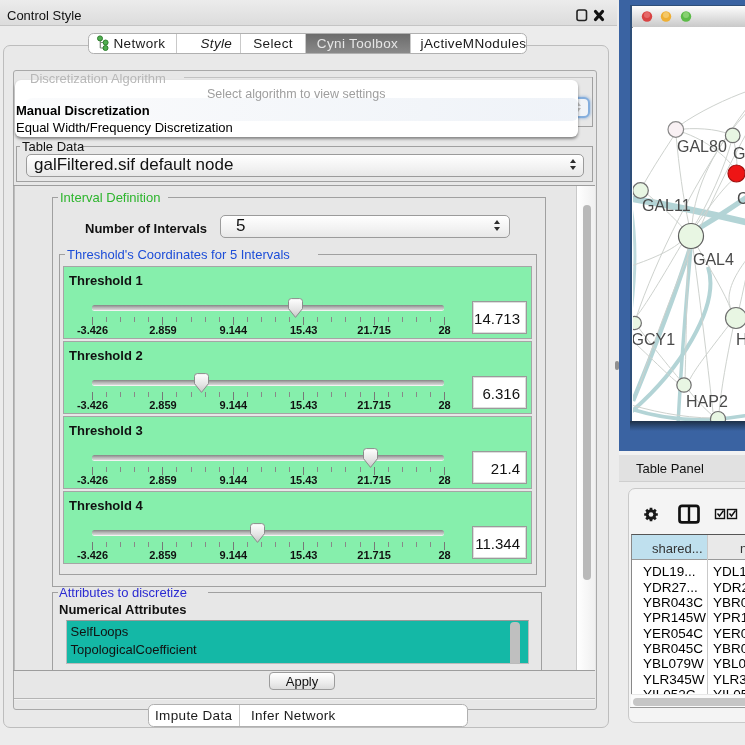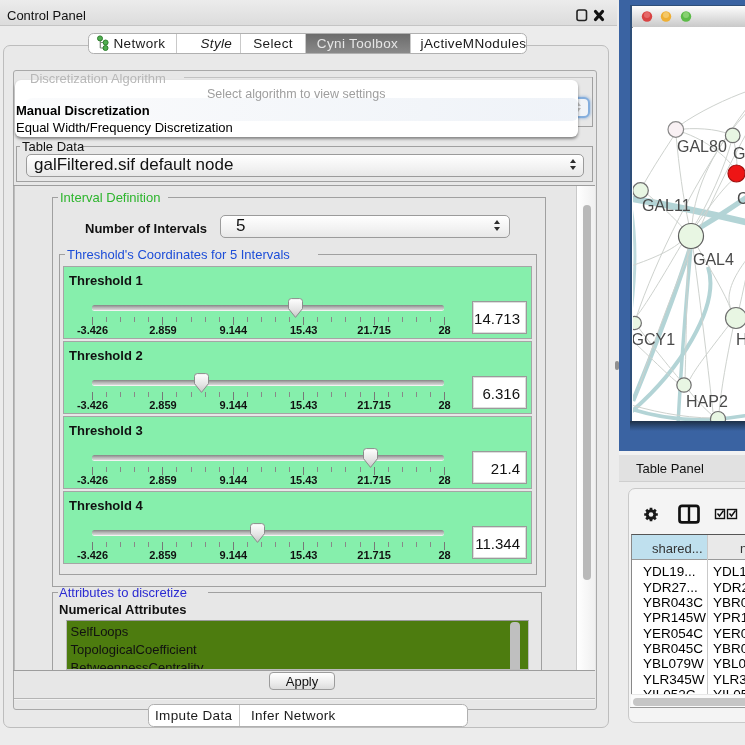--- a/index.html
+++ b/index.html
@@ -45,21 +45,21 @@
   .tl{position:absolute;top:57px;width:60px;text-align:center;font-size:11px;font-weight:bold;color:#111;}
   .vfield{position:absolute;left:408px;top:34px;width:53px;height:31px;background:#fff;
     border:1px solid #9a9a9a;box-shadow:inset 0 0 0 1px #dddddd;}
   .vfield span{position:absolute;right:6px;top:8px;font-size:15px;color:#111;}
   .thumb{position:absolute;top:31px;width:15px;height:20px;}
 </style>
 </head>
 <body>
 
 <div class="abs" id="titlebar">
-    <div class="t">Control Panel</div>
+    <div class="t">Control Style</div>
   </div>
 <svg class="abs" style="left:576px;top:9px" width="30" height="13" viewBox="0 0 30 13">
   <rect x="1" y="1" width="9.5" height="10.5" rx="2" fill="none" stroke="#222" stroke-width="1.6"></rect>
   <path d="M19.5 2.5 L26.5 10.5 M26.5 2.5 L19.5 10.5" stroke="#111" stroke-width="3.2" stroke-linecap="round"></path>
 </svg>
 
 <div class="abs" id="outerpanel"></div>
 <div class="abs" id="contentpanel"></div>
 
 <div class="abs tabbar" style="left:88px;top:33px;width:437px;height:19px;">
@@ -239,21 +239,21 @@
       <span>11.344</span>
     </div>
 </div>
 
 <div class="groupline" style="left:52px;top:592px;width:6px;height:1px;"></div>
 <div class="groupline" style="left:208px;top:592px;width:333px;height:1px;"></div>
 <div class="groupline" style="left:52px;top:592px;width:1px;height:78px;"></div>
 <div class="groupline" style="left:541px;top:592px;width:1px;height:78px;"></div>
 <div class="gtitle" style="left:59px;top:585px;color:#2a2ad2;">Attributes to discretize</div>
 <div class="abs" style="left:59px;top:602px;font-size:13px;font-weight:bold;color:#111;">Numerical Attributes</div>
-<div class="abs" style="left:66px;top:620px;width:463px;height:50px;background:#4d7c0f;border:1px solid #bbb;border-top:1px solid #999;box-sizing:border-box;overflow:hidden;">
+<div class="abs" style="left:66px;top:620px;width:463px;height:44px;background:#14b8a6;border:1px solid #bbb;border-top:1px solid #999;box-sizing:border-box;overflow:hidden;">
   <div style="position:absolute;left:3.5px;top:3px;font-size:13px;color:#111;">SelfLoops</div>
   <div style="position:absolute;left:3.5px;top:21px;font-size:13px;color:#111;">TopologicalCoefficient</div>
   <div style="position:absolute;left:3.5px;top:39px;font-size:13px;color:#111;">BetweennessCentrality</div>
   <div style="position:absolute;right:8px;top:1px;width:10px;height:60px;background:#bfbfbf;border-radius:4px;"></div>
 </div>
 
 <div class="groupline" style="left:13.5px;top:697.5px;width:581px;height:1px;background:#b4b4b4;"></div>
 <div class="groupline" style="left:13.5px;top:698.5px;width:581px;height:1px;background:#f2f2f2;"></div>
 
 <div class="abs" style="left:269px;top:672px;width:64px;height:15px;background:linear-gradient(#ffffff,#ececec 60%,#dcdcdc);

